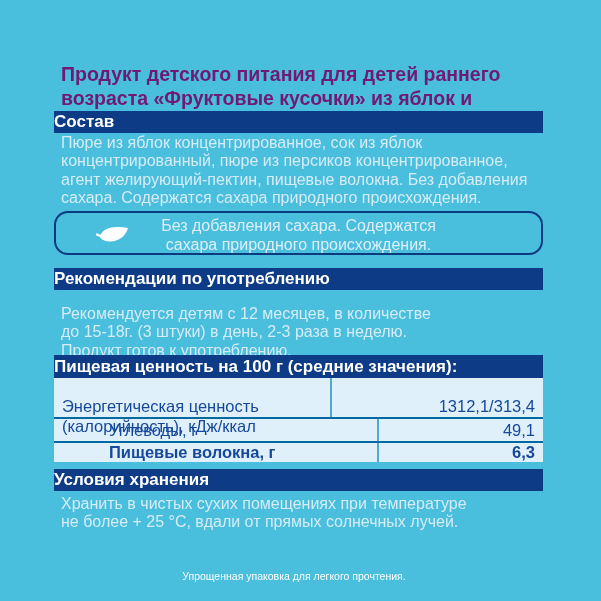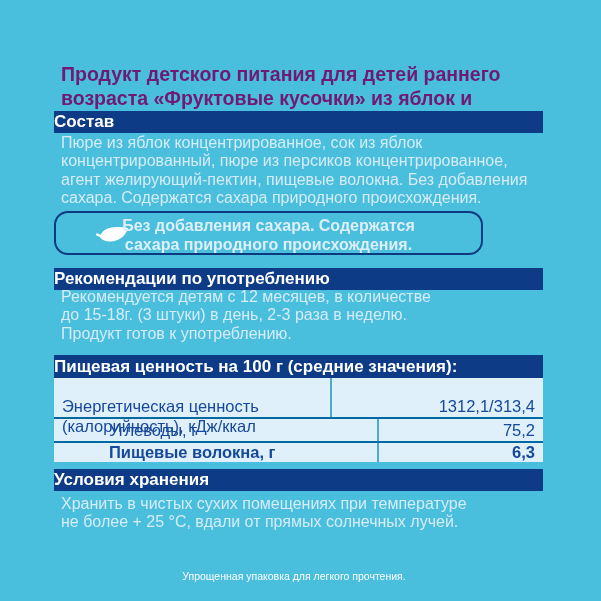--- a/index.html
+++ b/index.html
@@ -28,26 +28,26 @@
   .bar-recommendations { top:268px; }
   .bar-nutrition     { top:355px; height:23px; line-height:23px; }
   .bar-storage       { top:469px; }
 
   .body-text {
     position:absolute; left:61px; width:500px;
     color:#d6ecf7; font-size:16px; line-height:18.4px;
     white-space:pre-line;
   }
   .composition-text    { top:134px; }
-  .recommendations-text{ top:288px; }
+  .recommendations-text{ top:305px; }
   .storage-text        { top:495px; }
 
   .badge {
-    position:absolute; left:54px; top:211px; width:429px; height:44px;
-    border:2px solid #0c3a7e; border-radius:14px; box-sizing:border-box;font-weight:bold;
+    position:absolute; left:54px; top:211px; width:489px; height:44px;
+    border:2px solid #0c3a7e; border-radius:14px; box-sizing:border-box;
   }
   .badge-text {
     position:absolute; left:0; right:0; top:3px;
     text-align:center; color:#ddeff9; font-size:16px; line-height:19px;
     white-space:pre-line;
   }
   .leaf-wrap { position:absolute; left:40px; top:9px; width:34px; height:24px; }
 
   .ntable {
     position:absolute; left:54px; top:378px; width:489px;
@@ -112,21 +112,21 @@
   <div class="bar bar-nutrition">Пищевая ценность на 100 г (средние значения):</div>
 
   <div class="ntable">
     <div class="t-row t-row-energy">
       <div class="t-label t-label-multiline">Энергетическая ценность
 (калорийность), кДж/ккал</div>
       <div class="t-value t-value-bottom">1312,1/313,4</div>
     </div>
     <div class="t-row t-row-carbs">
       <div class="t-label">Углеводы, г</div>
-      <div class="t-value">75,2</div>
+      <div class="t-value">49,1</div>
     </div>
     <div class="t-row t-row-fiber">
       <div class="t-label">Пищевые волокна, г</div>
       <div class="t-value">6,3</div>
     </div>
   </div>
 
   <div class="bar bar-storage">Условия хранения</div>
 
   <div class="body-text storage-text">Хранить в чистых сухих помещениях при температуре

